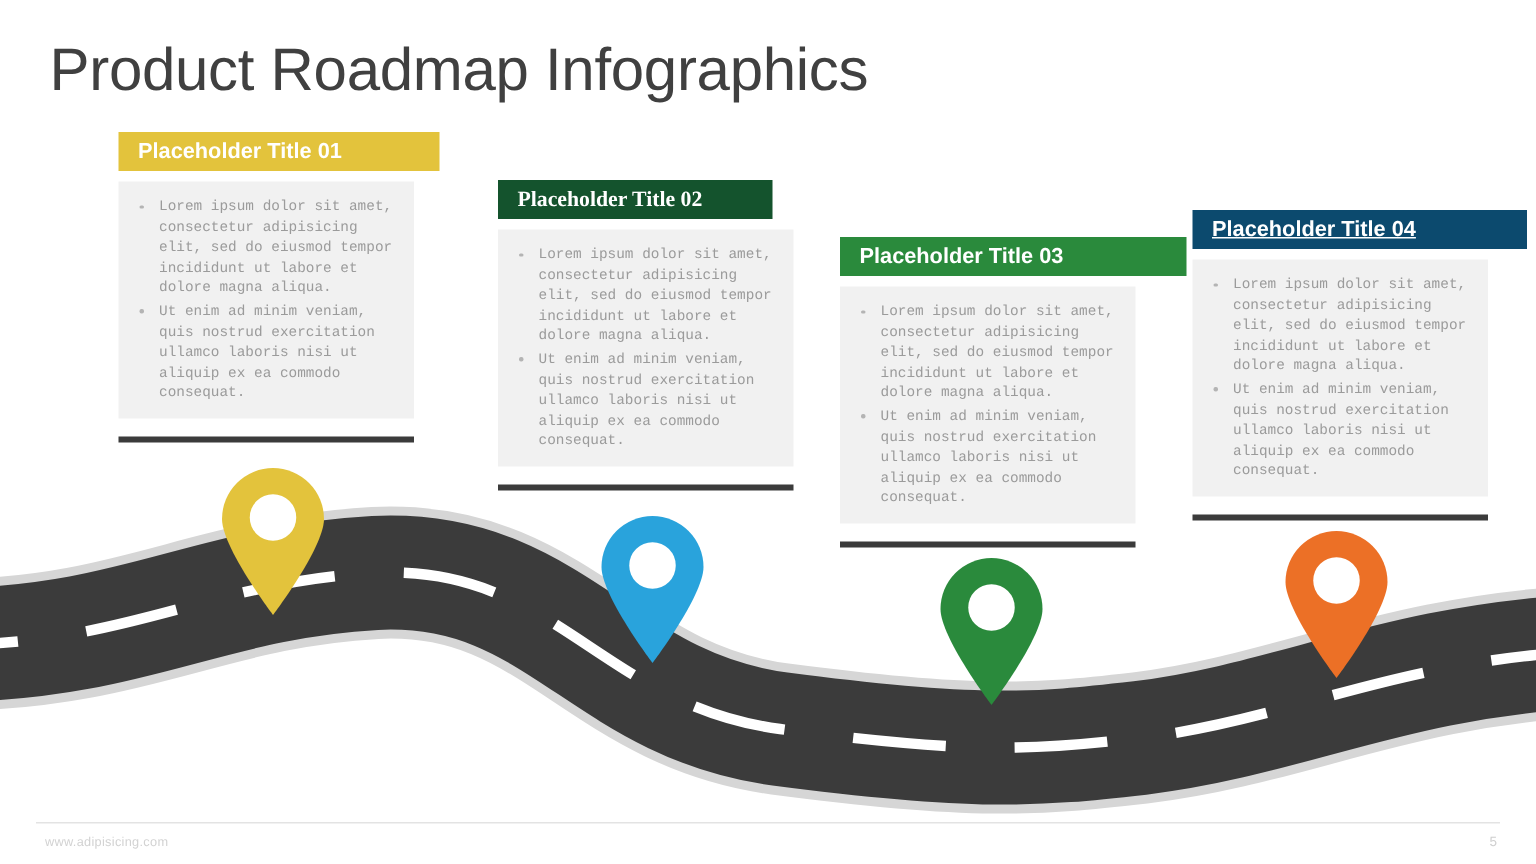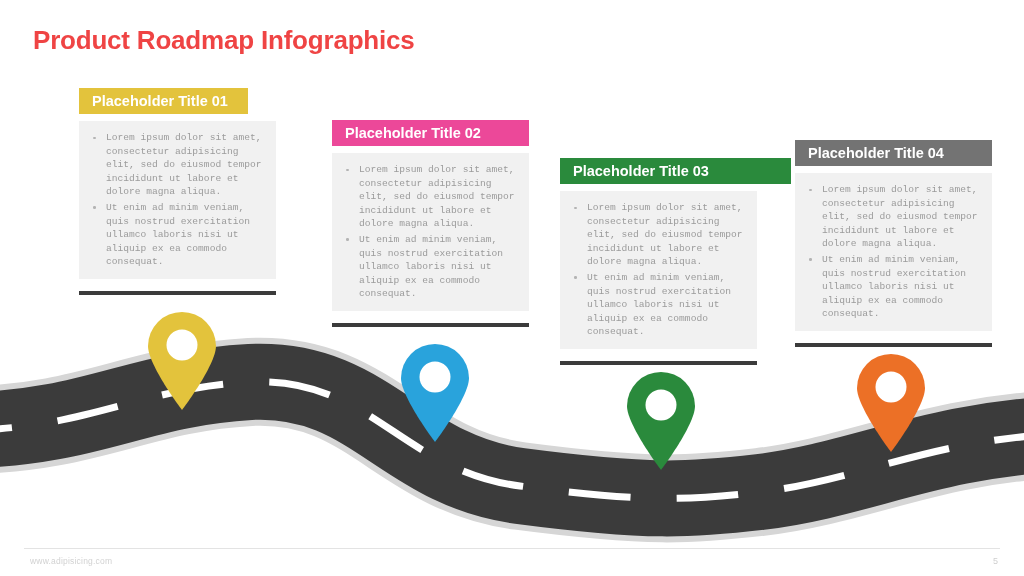--- a/index.html
+++ b/index.html
@@ -8,21 +8,21 @@
     background:#ffffff;
     font-family:"Liberation Sans", sans-serif;
     overflow:hidden;
     position:relative;
   }
   .slide{position:absolute;inset:0;width:1024px;height:576px;overflow:hidden;background:#fff;}
 
   
   .slide-title{
     position:absolute;left:33px;top:25px;
-    font-size:26px;font-weight:bold;color:#ef4444;
+    font-size:40px;font-weight:normal;color:#404040;
     letter-spacing:-0.2px;white-space:nowrap;
   }
 
   
   .road-layer{position:absolute;left:0;top:0;width:1024px;height:576px;}
 
   
   .card{position:absolute;}
   .card-head{
     position:absolute;left:0;top:0;
@@ -88,34 +88,34 @@
     </defs>
 
     <use href="#roadCenter" stroke="#D6D6D6" stroke-width="88" fill="none" stroke-linecap="butt"></use>
 
     <use href="#roadCenter" stroke="#3B3B3B" stroke-width="76" fill="none" stroke-linecap="butt"></use>
 
     <use href="#roadCenter" stroke="#FFFFFF" stroke-width="7" fill="none" stroke-dasharray="62 46" stroke-dashoffset="20" stroke-linecap="butt"></use>
   </svg>
 
   <div class="card" style="left:79px; top:88px; width:197px;">
-    <div class="card-head" style="width:169px; background:#E3C33C;">
+    <div class="card-head" style="width:214px; background:#E3C33C;">
       <span>Placeholder Title 01</span>
     </div>
     <div class="card-body" style="top:33px; width:197px; height:158px;">
       <ul class="bullets">
         <li>Lorem ipsum dolor sit amet, consectetur adipisicing elit, sed do eiusmod tempor incididunt ut labore et dolore magna aliqua.</li>
         <li>Ut enim ad minim veniam, quis nostrud exercitation ullamco laboris nisi ut aliquip ex ea commodo consequat.</li>
       </ul>
     </div>
     <div class="card-underline" style="top:203px; width:197px;"></div>
   </div>
 
   <div class="card" style="left:332px; top:120px; width:197px;">
-    <div class="card-head" style="width:197px; background:#ec4899;">
+    <div class="card-head" style="width:183px; background:#14532d;font-family:Liberation Serif, serif;">
       <span>Placeholder Title 02</span>
     </div>
     <div class="card-body" style="top:33px; width:197px; height:158px;">
       <ul class="bullets">
         <li>Lorem ipsum dolor sit amet, consectetur adipisicing elit, sed do eiusmod tempor incididunt ut labore et dolore magna aliqua.</li>
         <li>Ut enim ad minim veniam, quis nostrud exercitation ullamco laboris nisi ut aliquip ex ea commodo consequat.</li>
       </ul>
     </div>
     <div class="card-underline" style="top:203px; width:197px;"></div>
   </div>
@@ -127,21 +127,21 @@
     <div class="card-body" style="top:33px; width:197px; height:158px;">
       <ul class="bullets">
         <li>Lorem ipsum dolor sit amet, consectetur adipisicing elit, sed do eiusmod tempor incididunt ut labore et dolore magna aliqua.</li>
         <li>Ut enim ad minim veniam, quis nostrud exercitation ullamco laboris nisi ut aliquip ex ea commodo consequat.</li>
       </ul>
     </div>
     <div class="card-underline" style="top:203px; width:197px;"></div>
   </div>
 
   <div class="card" style="left:795px; top:140px; width:197px;">
-    <div class="card-head" style="width:197px; background:#737373;">
+    <div class="card-head" style="width:223px; background:#0c4a6e;text-decoration:underline;">
       <span>Placeholder Title 04</span>
     </div>
     <div class="card-body" style="top:33px; width:197px; height:158px;">
       <ul class="bullets">
         <li>Lorem ipsum dolor sit amet, consectetur adipisicing elit, sed do eiusmod tempor incididunt ut labore et dolore magna aliqua.</li>
         <li>Ut enim ad minim veniam, quis nostrud exercitation ullamco laboris nisi ut aliquip ex ea commodo consequat.</li>
       </ul>
     </div>
     <div class="card-underline" style="top:203px; width:197px;"></div>
   </div>

